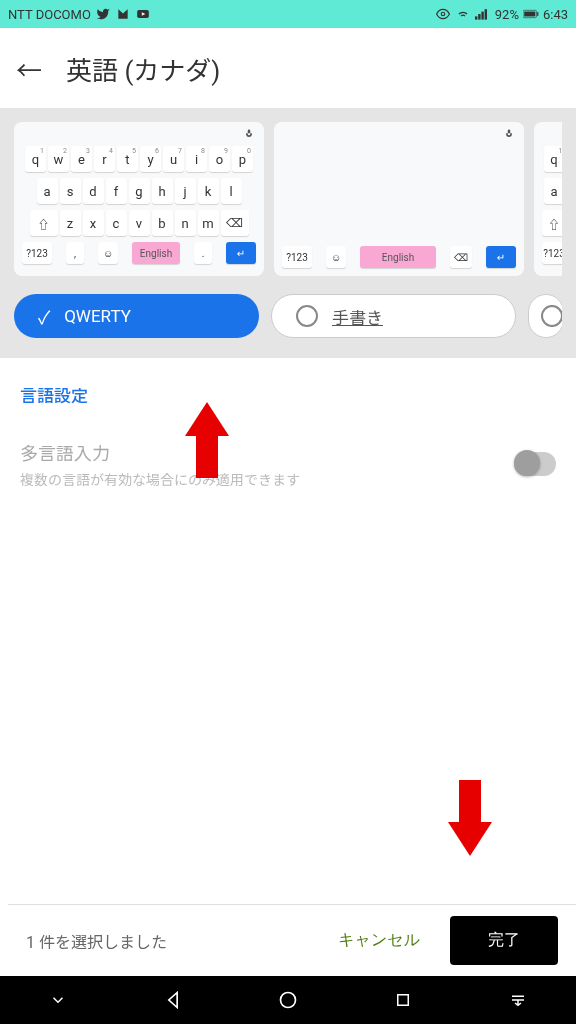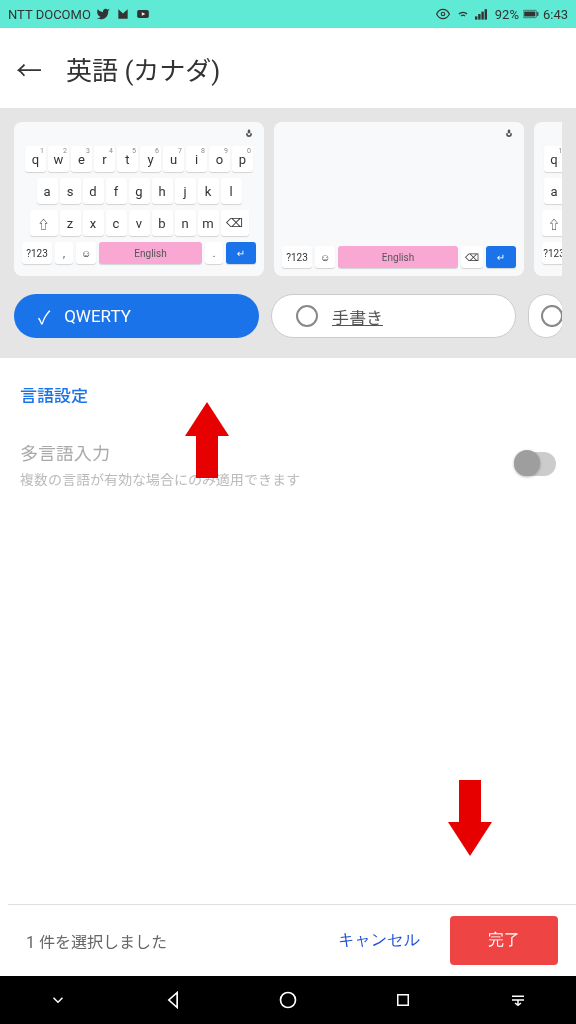--- a/index.html
+++ b/index.html
@@ -71,21 +71,21 @@
     .key-shift { width: 28px; font-size: 12px; }
     .key-bksp { width: 28px; font-size: 12px; }
     .key-space {
       flex: 1;
       background: #f9a8d4;
       font-size: 10px;
       color: #555;
       height: 22px;
     }
     .key-enter { background: #1a73e8; color: #fff; width: 30px; }
-    .bottom-row { display: flex; gap: 3px; align-items: center; }
+    .bottom-row { display: flex; gap: 14px; align-items: center; }
     .bottom-row .key { height: 22px; font-size: 10px; }
     .kb-blank .blank-area { height: 110px; }
     .kb-blank .bottom-row { margin-top: 4px; }
     
     .chips-row {
       display: flex;
       gap: 12px;
       margin-top: 18px;
       overflow: hidden;
     }
@@ -190,29 +190,29 @@
       border-top: 1px solid #e0e0e0;
       display: flex;
       align-items: center;
       justify-content: space-between;
       padding: 0 18px;
       background: #fff;
     }
     .selection-text { font-size: 16px; color: #666; }
     .bottom-actions { display: flex; gap: 12px; align-items: center; }
     .btn-cancel {
-      color: #1d4ed8;
+      color: #4d7c0f;
       font-size: 16px;
       font-weight: 500;
       padding: 10px 18px;
       background: none;
       border: none;
     }
     .btn-done {
-      background: #ef4444;
+      background: #000000;
       color: #fff;
       font-size: 16px;
       padding: 14px 38px;
       border: none;
       border-radius: 4px;
     }
     
     .nav-bar {
       position: absolute;
       bottom: 0; left: 0; right: 0;

